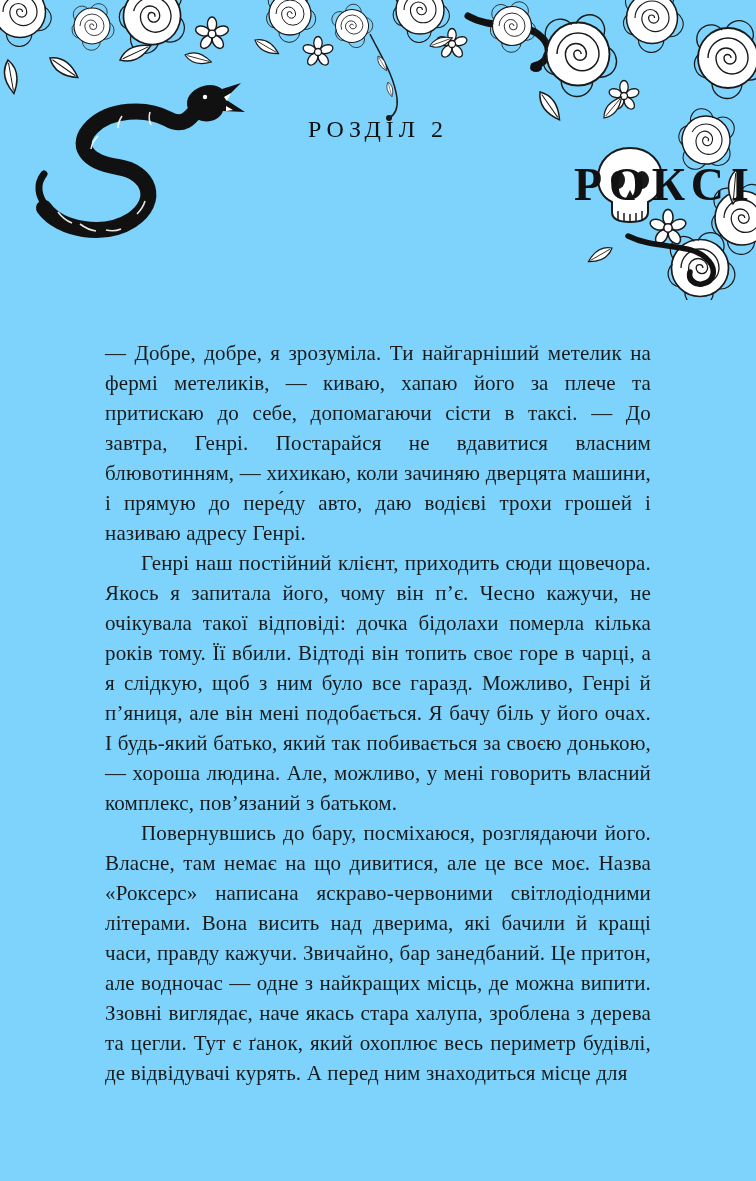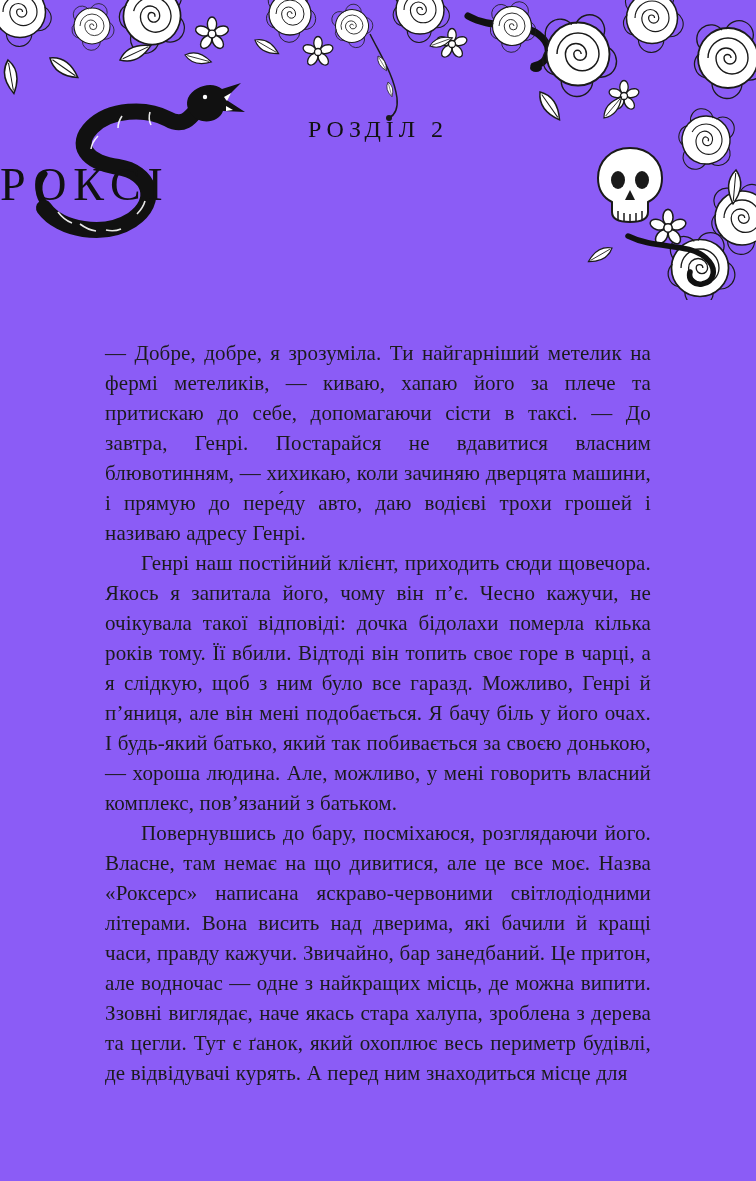--- a/index.html
+++ b/index.html
@@ -5,21 +5,21 @@
   html, body {
     margin: 0;
     padding: 0;
     background: #ffffff;
   }
   .page {
     position: relative;
     width: 756px;
     height: 1181px;
     margin: 0 auto;
-    background: #8b5cf6;
+    background: #7dd3fc;
     overflow: hidden;
     font-family: "Liberation Serif", "DejaVu Serif", serif;
     color: #1a1a1a;
   }
   .header {
     position: relative;
     height: 300px;
   }
   .header svg {
     position: absolute;
@@ -37,24 +37,24 @@
     letter-spacing: 5px;
     font-weight: 400;
     color: #111;
   }
   .chapter-title {
     position: absolute;
     top: 158px;
     left: 0;
     width: 100%;
     margin: 0;
-    text-align: left;
+    text-align: right;
     font-size: 46px;
     letter-spacing: 7px;
-    font-weight: 400;
+    font-weight: 700;
     color: #111;
   }
   .text-block {
     width: 546px;
     margin: 38px auto 0 auto;
     font-size: 21px;
     line-height: 30px;
     text-align: justify;
     letter-spacing: 0.15px;
     color: #1b1b1b;

